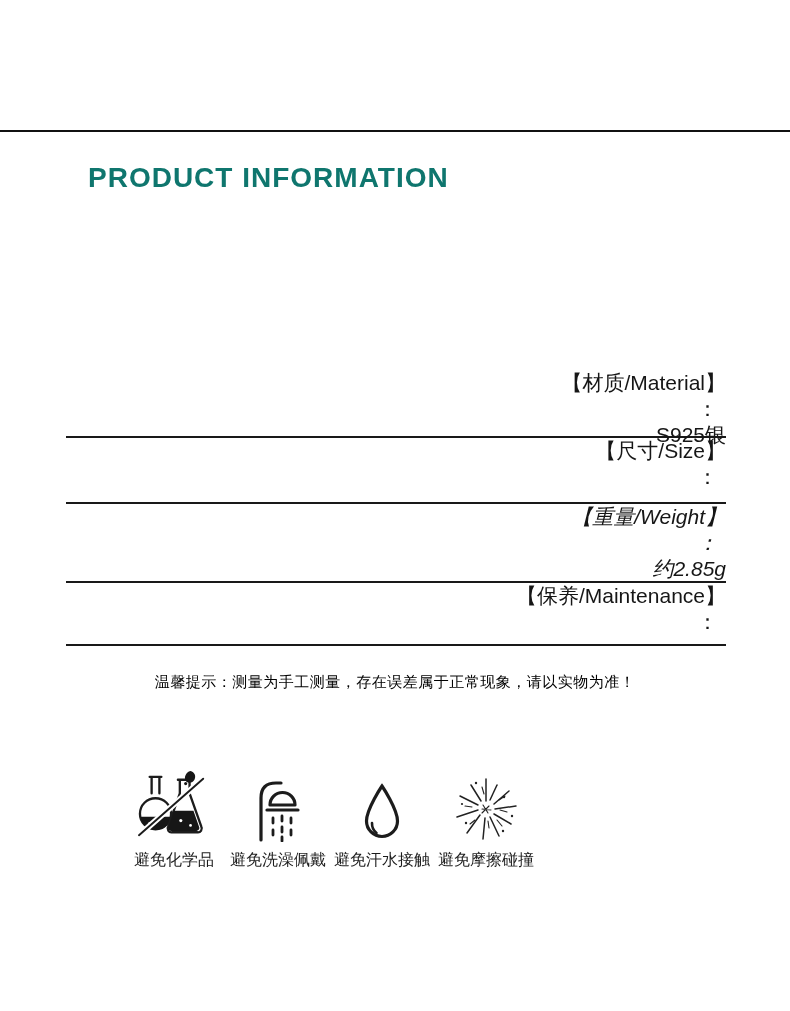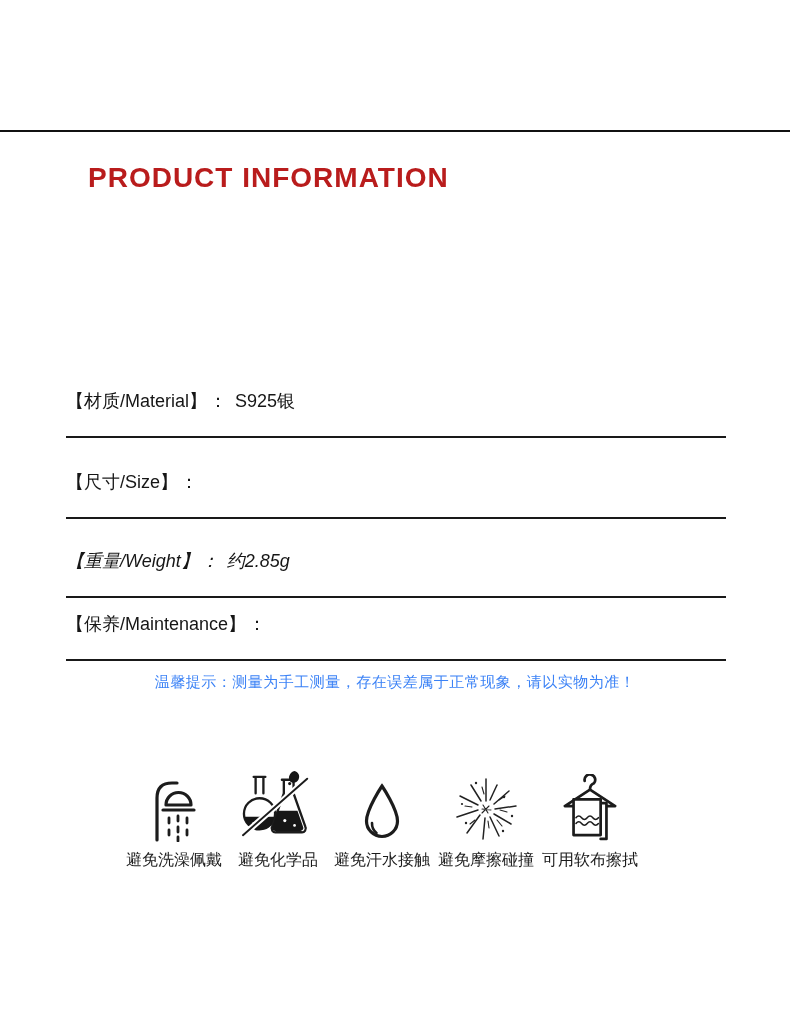--- a/index.html
+++ b/index.html
@@ -4,37 +4,37 @@
 <style>
   html,body{margin:0;padding:0;}
   body{
     width:790px;height:1011px;position:relative;background:#ffffff;
     font-family:"Liberation Sans","DejaVu Sans",sans-serif;color:#161616;
     overflow:hidden;
   }
   .top-rule{position:absolute;left:0;top:130px;width:790px;height:2px;background:#111;}
   .page-title{
     position:absolute;left:88px;top:162px;margin:0;
-    font-size:28px;font-weight:800;letter-spacing:1px;color:#b91c1c;white-space:nowrap;
+    font-size:28px;font-weight:800;letter-spacing:1px;color:#0f766e;white-space:nowrap;
   }
   .specs{position:absolute;left:66px;top:370px;width:660px;}
   .spec-row{
-    display:flex;align-items:flex-end;padding-bottom:22px;
+    display:flex;align-items:flex-end;padding-bottom:9px;
     border-bottom:2px solid #191919;box-sizing:border-box;
-    font-size:18px;line-height:26px;white-space:nowrap;
+    font-size:21px;line-height:26px;white-space:nowrap;flex-direction:column;
   }
   .spec-row:nth-child(1){height:68px;}
-  .spec-row:nth-child(2){height:81px;}
+  .spec-row:nth-child(2){height:66px;}
   .spec-row:nth-child(3){height:79px;font-style:italic;}
   .spec-row:nth-child(4){height:63px;}
   .spec-label{font-weight:500;}
   .spec-sep{margin:0 8px 0 2px;}
   .notice{
     position:absolute;left:0;top:671px;width:790px;text-align:center;margin:0;
-    font-size:15px;line-height:22px;color:#3b82f6;letter-spacing:0.5px;
+    font-size:15px;line-height:22px;color:#000000;letter-spacing:0.5px;
   }
   .care-row{position:absolute;left:122px;top:768px;display:flex;}
   .care-item{width:104px;display:flex;flex-direction:column;align-items:center;}
   .care-icon-box{height:74px;display:flex;align-items:flex-end;justify-content:center;}
   .care-label{
     margin-top:8px;font-size:16px;line-height:20px;color:#1b1b1b;
     text-align:center;white-space:nowrap;
   }
   svg{display:block;}
 </style>
@@ -65,56 +65,56 @@
     <span class="spec-sep">：</span>
   </div>
 </div>
 
 <p class="notice">温馨提示：测量为手工测量，存在误差属于正常现象，请以实物为准！</p>
 
 <div class="care-row">
 
   <div class="care-item">
     <div class="care-icon-box">
-      <svg width="48" height="66" viewBox="0 0 48 66" fill="none" stroke="#1c1c1c" stroke-width="3.2" stroke-linecap="round" stroke-linejoin="round">
-        <path d="M7 64 V22 Q7 7 22 7 h5"></path>
-        <path d="M16 29 a12.5 12.5 0 0 1 25 0 z"></path>
-        <path d="M13 34 h31"></path>
-        <g stroke-width="2.8">
-          <path d="M19 42 v5 M19 54 v5"></path>
-          <path d="M28 40 v5 M28 51 v5 M28 61 v4"></path>
-          <path d="M37 42 v5 M37 54 v5"></path>
-        </g>
-      </svg>
-    </div>
-    <div class="care-label">避免洗澡佩戴</div>
-  </div>
-
-  <div class="care-item">
-    <div class="care-icon-box">
       <svg width="78" height="72" viewBox="0 0 80 74" fill="none" stroke="#1c1c1c" stroke-width="2.4" stroke-linecap="round" stroke-linejoin="round">
 
         <path d="M15 7 h12 M17 7 v17 M25 7 v17"></path>
         <circle cx="21" cy="45" r="16"></circle>
         <path d="M5.6 48 a15.5 15.5 0 0 0 30.8 0 z" fill="#161616" stroke="none"></path>
         <circle cx="15" cy="55" r="1.6" fill="#fff" stroke="none"></circle>
 
         <path d="M46 10 v14 L34 58 a4 4 0 0 0 4 6 h26 a4 4 0 0 0 4 -6 L56 24 V10 M44 10 h14"></path>
         <path d="M40 42 L34 59 a3 3 0 0 0 3 3.6 h26 a3 3 0 0 0 3 -3.6 L60 42 Z" fill="#161616" stroke="none"></path>
         <circle cx="47" cy="52" r="1.6" fill="#fff" stroke="none"></circle>
         <circle cx="57" cy="57" r="1.4" fill="#fff" stroke="none"></circle>
 
         <path d="M57 1 c4 1 6 5 4 9 c-2 4 -7 4 -9 1 c-2 -3 0 -9 5 -10 z" fill="#161616" stroke="none"></path>
         <circle cx="52" cy="14" r="1.6" fill="#161616" stroke="none"></circle>
 
         <path d="M4 67 L70 9" stroke="#ffffff" stroke-width="6"></path>
         <path d="M4 67 L70 9" stroke="#1c1c1c" stroke-width="2"></path>
       </svg>
     </div>
     <div class="care-label">避免化学品</div>
+  </div>
+
+  <div class="care-item">
+    <div class="care-icon-box">
+      <svg width="48" height="66" viewBox="0 0 48 66" fill="none" stroke="#1c1c1c" stroke-width="3.2" stroke-linecap="round" stroke-linejoin="round">
+        <path d="M7 64 V22 Q7 7 22 7 h5"></path>
+        <path d="M16 29 a12.5 12.5 0 0 1 25 0 z"></path>
+        <path d="M13 34 h31"></path>
+        <g stroke-width="2.8">
+          <path d="M19 42 v5 M19 54 v5"></path>
+          <path d="M28 40 v5 M28 51 v5 M28 61 v4"></path>
+          <path d="M37 42 v5 M37 54 v5"></path>
+        </g>
+      </svg>
+    </div>
+    <div class="care-label">避免洗澡佩戴</div>
   </div>
 
   <div class="care-item">
     <div class="care-icon-box">
       <svg width="38" height="60" viewBox="0 0 38 60" fill="none" stroke="#1c1c1c" stroke-width="3.2" stroke-linecap="round">
         <path d="M19 4 C19 4 3.5 27 3.5 39 a15.5 15.5 0 0 0 31 0 C34.5 27 19 4 19 4 Z"></path>
         <path d="M9 41 a11 12 0 0 0 4.5 10" stroke-width="2.6"></path>
       </svg>
     </div>
     <div class="care-label">避免汗水接触</div>
@@ -150,33 +150,14 @@
           <circle cx="12" cy="47" r="1.2"></circle>
           <circle cx="22" cy="7" r="1.2"></circle>
           <circle cx="49" cy="55" r="1.2"></circle>
           <circle cx="8" cy="28" r="1.1"></circle>
         </g>
       </svg>
     </div>
     <div class="care-label">避免摩擦碰撞</div>
   </div>
 
-  <div class="care-item">
-    <div class="care-icon-box">
-      <svg width="60" height="68" viewBox="0 0 62 70" fill="none" stroke="#1c1c1c" stroke-width="2.8" stroke-linecap="round" stroke-linejoin="round">
-
-        <path d="M31 16 q0 -5 4 -6.5 a5.5 5.5 0 1 0 -9.5 -2.5"></path>
-
-        <path d="M31 16 L5 33 M31 16 L57 33 M5 33 H57"></path>
-
-        <path d="M42 30 h6 v37 h-6" fill="#ffffff"></path>
-
-        <rect x="14" y="26" width="28" height="37" fill="#ffffff"></rect>
-        <g stroke-width="1.6">
-          <path d="M16.5 45 q2.9 -3.6 5.8 0 t5.8 0 t5.8 0 t5.8 0"></path>
-          <path d="M16.5 51 q2.9 -3.6 5.8 0 t5.8 0 t5.8 0 t5.8 0"></path>
-        </g>
-      </svg>
-    </div>
-    <div class="care-label">可用软布擦拭</div>
-  </div>
 
 </div>
 
 </body></html>

